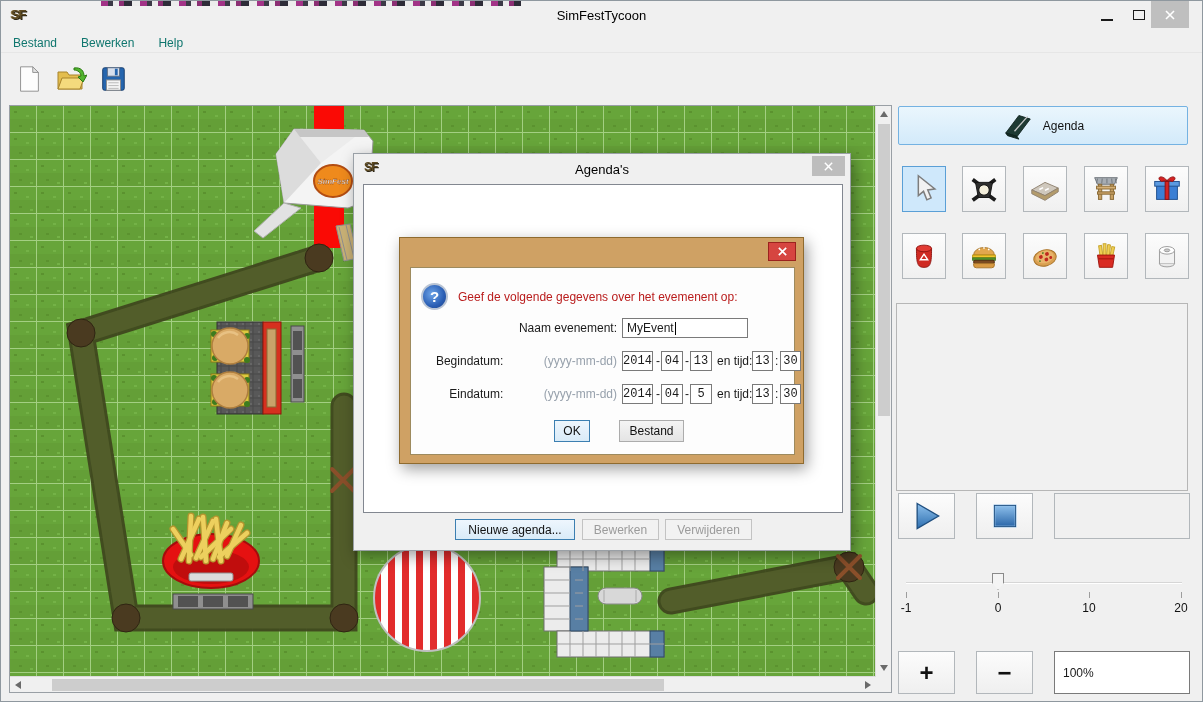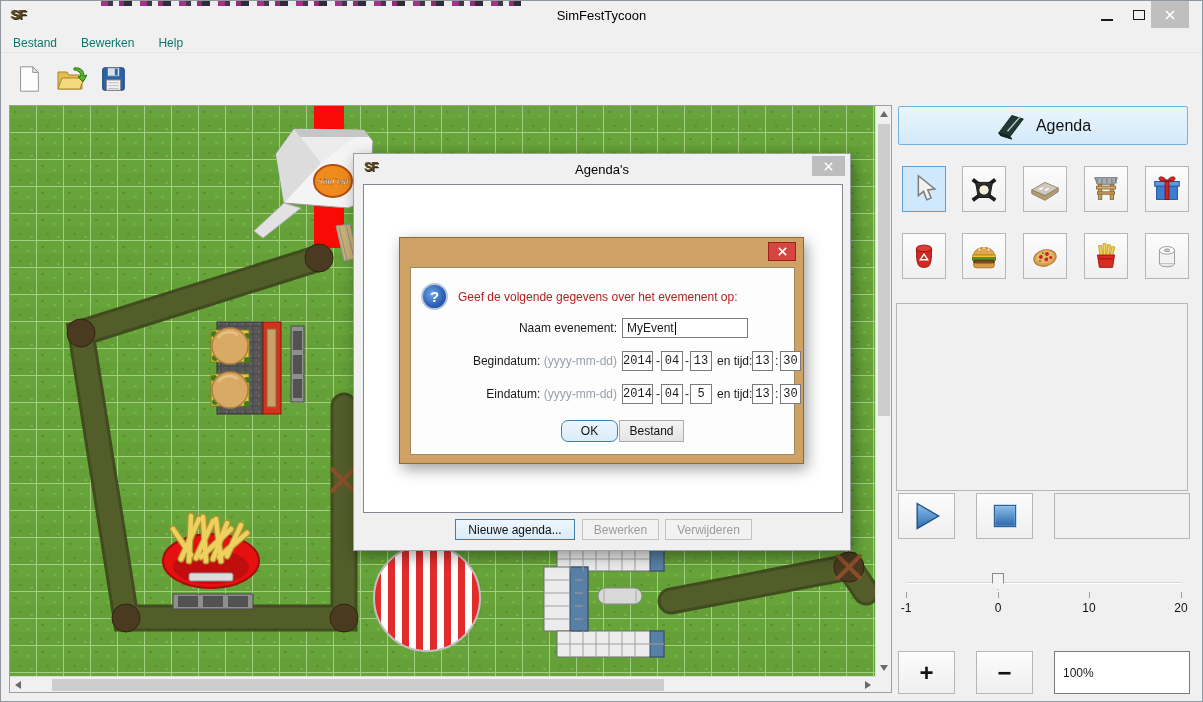--- a/index.html
+++ b/index.html
@@ -40,21 +40,21 @@
   .arr { position:absolute; width:0; height:0; }
   .arr-up    { left:4px; top:5px;    border-left:4px solid transparent; border-right:4px solid transparent; border-bottom:6px solid #6a6a6a; }
   .arr-down  { left:4px; bottom:5px; border-left:4px solid transparent; border-right:4px solid transparent; border-top:6px solid #6a6a6a; }
   .arr-left  { left:5px; top:4px;    border-top:4px solid transparent; border-bottom:4px solid transparent; border-right:6px solid #6a6a6a; }
   .arr-right { right:5px; top:4px;   border-top:4px solid transparent; border-bottom:4px solid transparent; border-left:6px solid #6a6a6a; }
 
   
   .sidebar { position:absolute; left:893px; top:104px; width:303px; height:588px; background:#f0f0f0; }
   .agenda-btn { position:absolute; left:4px; top:1px; width:290px; height:39px;
     background:linear-gradient(#eaf6fd,#d3eafa); border:1px solid #74b2e2; border-radius:2px;
-    display:flex; align-items:center; justify-content:center; gap:9px; font-size:16px; color:#111; }
+    display:flex; align-items:center; justify-content:center; gap:9px; font-size:12px; color:#111; }
   .tgrid-btn { position:absolute; width:44px; height:46px; background:linear-gradient(#fcfcfc,#f0f0f0);
     border:1px solid #b2b7bb; display:flex; align-items:center; justify-content:center; }
   .tgrid-btn.selected { background:#cfe8fb; border:1px solid #5a9fd6; }
   .side-panel { position:absolute; left:2px; top:198px; width:292px; height:188px; background:#f1f1f1; border:1px solid #b6b6b6; }
   .pb-btn { position:absolute; width:57px; height:46px; top:388px; background:linear-gradient(#fcfcfc,#efefef);
     border:1px solid #b2b7bb; display:flex; align-items:center; justify-content:center; }
   .spare-box { position:absolute; left:160px; top:388px; width:136px; height:46px; background:#f0f0f0; border:1px solid #b2b7bb; }
   .slider-track { position:absolute; left:12px; top:477px; width:276px; height:2px; background:#d6d6d6; border-bottom:1px solid #fff; }
   .slider-thumb { position:absolute; left:98px; top:468px; width:12px; height:17px; background:#f4f4f4; border:1px solid #8a8a8a;
     clip-path:polygon(0 0,100% 0,100% 58%,50% 100%,0 58%); }
@@ -86,27 +86,27 @@
     border:1px solid #8f6b2f; z-index:20; }
   .ed-title { position:absolute; left:0; right:0; top:6px; text-align:center; font-size:13px; color:#111; }
   .ed-close { position:absolute; right:7px; top:4px; width:28px; height:19px; background:#d64540; border:1px solid #9c221e;
     display:flex; align-items:center; justify-content:center; }
   .ed-panel { position:absolute; left:10px; top:29px; width:385px; height:188px; background:#fdfdfd; border:1px solid #9d8a5e; }
   .help-icon { position:absolute; left:10px; top:15px; width:27px; height:27px; border-radius:50%;
     background:radial-gradient(circle at 9px 9px,#6ea5e8,#2b5fb5 60%,#1c3f86); border:2px solid #b9c4d4;
     color:#fff; font-weight:bold; font-size:15px; display:flex; align-items:center; justify-content:center; }
   .ed-instruction { position:absolute; left:47px; top:22px; font-size:12px; color:#b91c1c; }
   .ed-label { position:absolute; text-align:right; width:200px; left:6px; font-size:12px; white-space:nowrap; }
-  .hint { color:#97a1ac; }
+  .hint { color:#97a1ac;margin-left:37px; }
   .ed-input { position:absolute; height:20px; background:#fff; border:1px solid #7a7a7a; font-size:12px;
     display:flex; align-items:center; }
   .center { justify-content:center;font-family:Liberation Mono, monospace; }
   .caret { display:inline-block; width:1px; height:13px; background:#000; margin-left:1px; }
   .sep { position:absolute; font-size:12px; }
-  .ed-ok { position:absolute; left:150px; top:181px; width:57px; height:22px;border-radius:7px; }
+  .ed-ok { position:absolute; left:143px; top:181px; width:36px; height:22px; }
   .ed-cancel { position:absolute; left:208px; top:181px; width:65px; height:22px; }
 </style>
 </head>
 <body>
 
 <div id="app">
 
   <div class="artifact"></div>
 
   <div class="titlebar">

